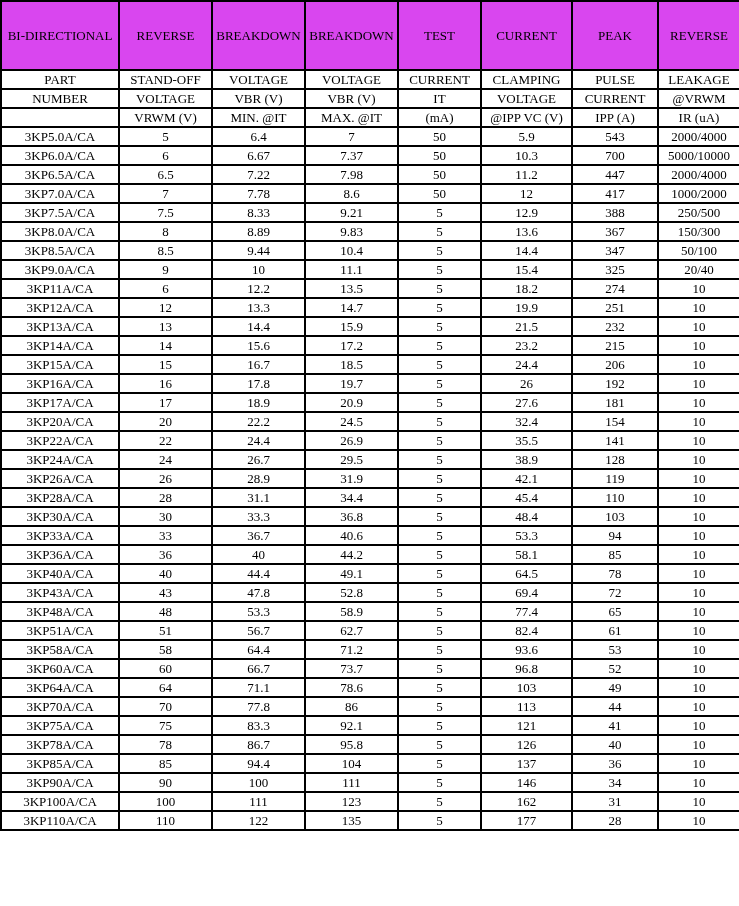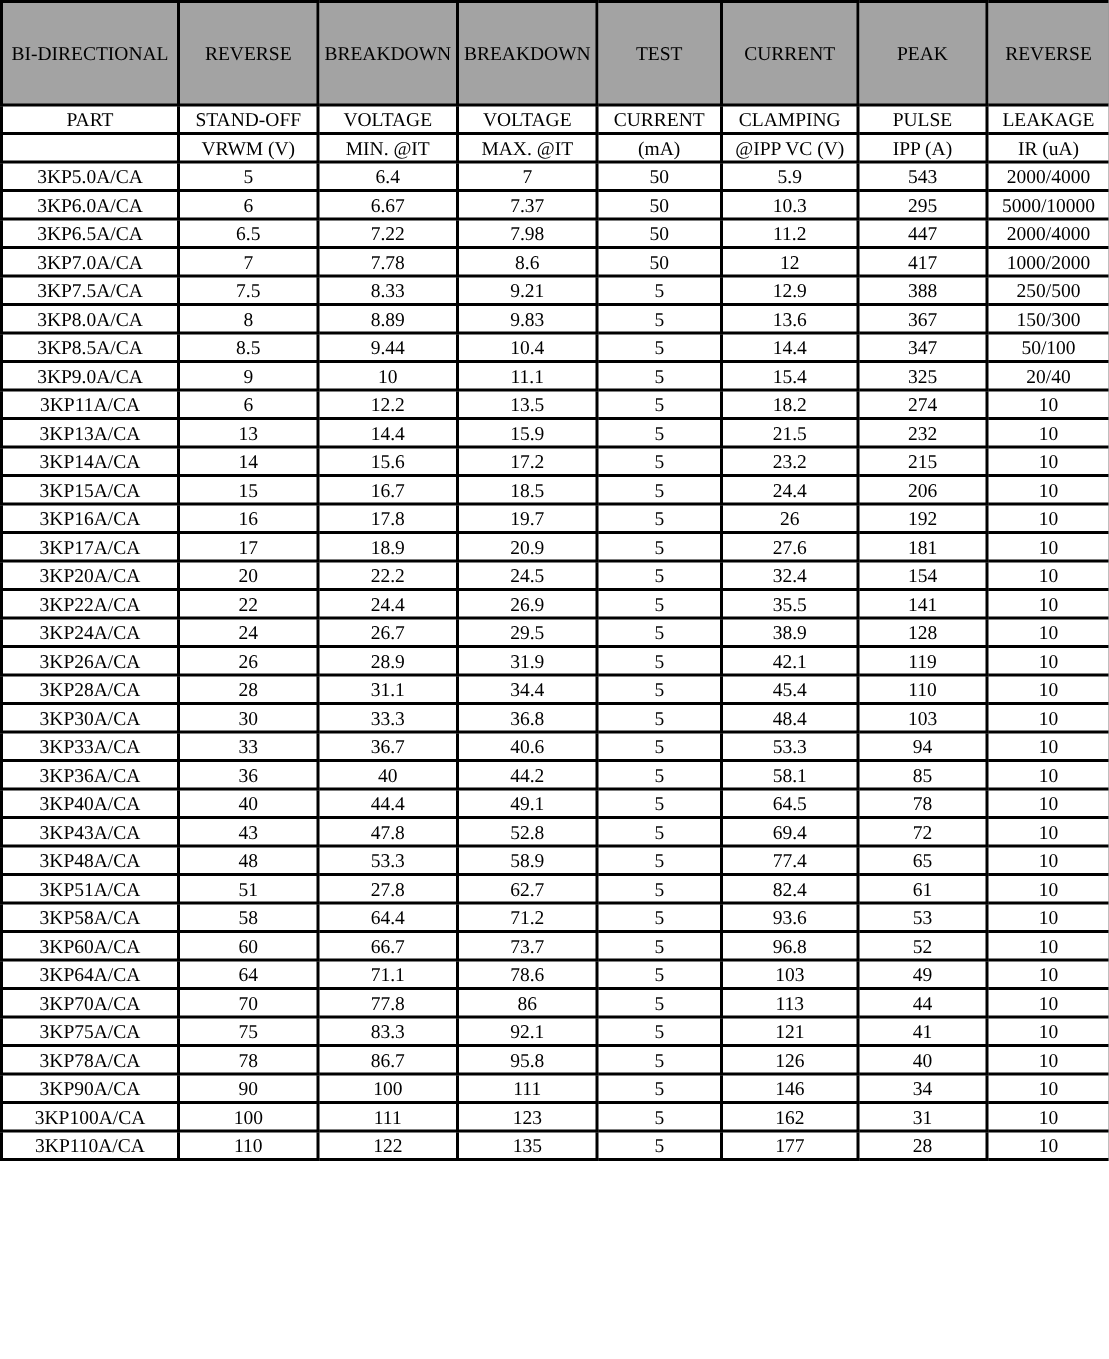--- a/index.html
+++ b/index.html
@@ -40,21 +40,21 @@
     line-height: 17px;
     height: 17px;
     white-space: nowrap;
     overflow: hidden;
   }
   
   table.spec-table {
     border: 2px solid #000000;
   }
   tr.group-row th {
-    background: #a3a3a3;
+    background: #d946ef;
     height: 67px;
     font-size: 13px;
   }
   th.part-col, td.part-col {
     text-align: left;
     padding-left: 4px;
   }
 </style>
 </head>
 <body>
@@ -85,20 +85,30 @@
         <td class="part-col">PART</td>
         <td>STAND-OFF</td>
         <td>VOLTAGE</td>
         <td>VOLTAGE</td>
         <td>CURRENT</td>
         <td>CLAMPING</td>
         <td>PULSE</td>
         <td>LEAKAGE</td>
       </tr>
       <tr>
+        <td class="part-col">NUMBER</td>
+        <td>VOLTAGE</td>
+        <td>VBR (V)</td>
+        <td>VBR (V)</td>
+        <td>IT</td>
+        <td>VOLTAGE</td>
+        <td>CURRENT</td>
+        <td>@VRWM</td>
+      </tr>
+      <tr>
         <td class="part-col"></td>
         <td>VRWM (V)</td>
         <td>MIN. @IT</td>
         <td>MAX. @IT</td>
         <td>(mA)</td>
         <td>@IPP VC (V)</td>
         <td>IPP (A)</td>
         <td>IR (uA)</td>
       </tr>
     </thead>
@@ -113,21 +123,21 @@
         <td>543</td>
         <td>2000/4000</td>
       </tr>
       <tr>
         <td class="part-col">3KP6.0A/CA</td>
         <td>6</td>
         <td>6.67</td>
         <td>7.37</td>
         <td>50</td>
         <td>10.3</td>
-        <td>295</td>
+        <td>700</td>
         <td>5000/10000</td>
       </tr>
       <tr>
         <td class="part-col">3KP6.5A/CA</td>
         <td>6.5</td>
         <td>7.22</td>
         <td>7.98</td>
         <td>50</td>
         <td>11.2</td>
         <td>447</td>
@@ -187,20 +197,30 @@
         <td class="part-col">3KP11A/CA</td>
         <td>6</td>
         <td>12.2</td>
         <td>13.5</td>
         <td>5</td>
         <td>18.2</td>
         <td>274</td>
         <td>10</td>
       </tr>
       <tr>
+        <td class="part-col">3KP12A/CA</td>
+        <td>12</td>
+        <td>13.3</td>
+        <td>14.7</td>
+        <td>5</td>
+        <td>19.9</td>
+        <td>251</td>
+        <td>10</td>
+      </tr>
+      <tr>
         <td class="part-col">3KP13A/CA</td>
         <td>13</td>
         <td>14.4</td>
         <td>15.9</td>
         <td>5</td>
         <td>21.5</td>
         <td>232</td>
         <td>10</td>
       </tr>
       <tr>
@@ -349,21 +369,21 @@
         <td>53.3</td>
         <td>58.9</td>
         <td>5</td>
         <td>77.4</td>
         <td>65</td>
         <td>10</td>
       </tr>
       <tr>
         <td class="part-col">3KP51A/CA</td>
         <td>51</td>
-        <td>27.8</td>
+        <td>56.7</td>
         <td>62.7</td>
         <td>5</td>
         <td>82.4</td>
         <td>61</td>
         <td>10</td>
       </tr>
       <tr>
         <td class="part-col">3KP58A/CA</td>
         <td>58</td>
         <td>64.4</td>
@@ -417,20 +437,30 @@
         <td class="part-col">3KP78A/CA</td>
         <td>78</td>
         <td>86.7</td>
         <td>95.8</td>
         <td>5</td>
         <td>126</td>
         <td>40</td>
         <td>10</td>
       </tr>
       <tr>
+        <td class="part-col">3KP85A/CA</td>
+        <td>85</td>
+        <td>94.4</td>
+        <td>104</td>
+        <td>5</td>
+        <td>137</td>
+        <td>36</td>
+        <td>10</td>
+      </tr>
+      <tr>
         <td class="part-col">3KP90A/CA</td>
         <td>90</td>
         <td>100</td>
         <td>111</td>
         <td>5</td>
         <td>146</td>
         <td>34</td>
         <td>10</td>
       </tr>
       <tr>

